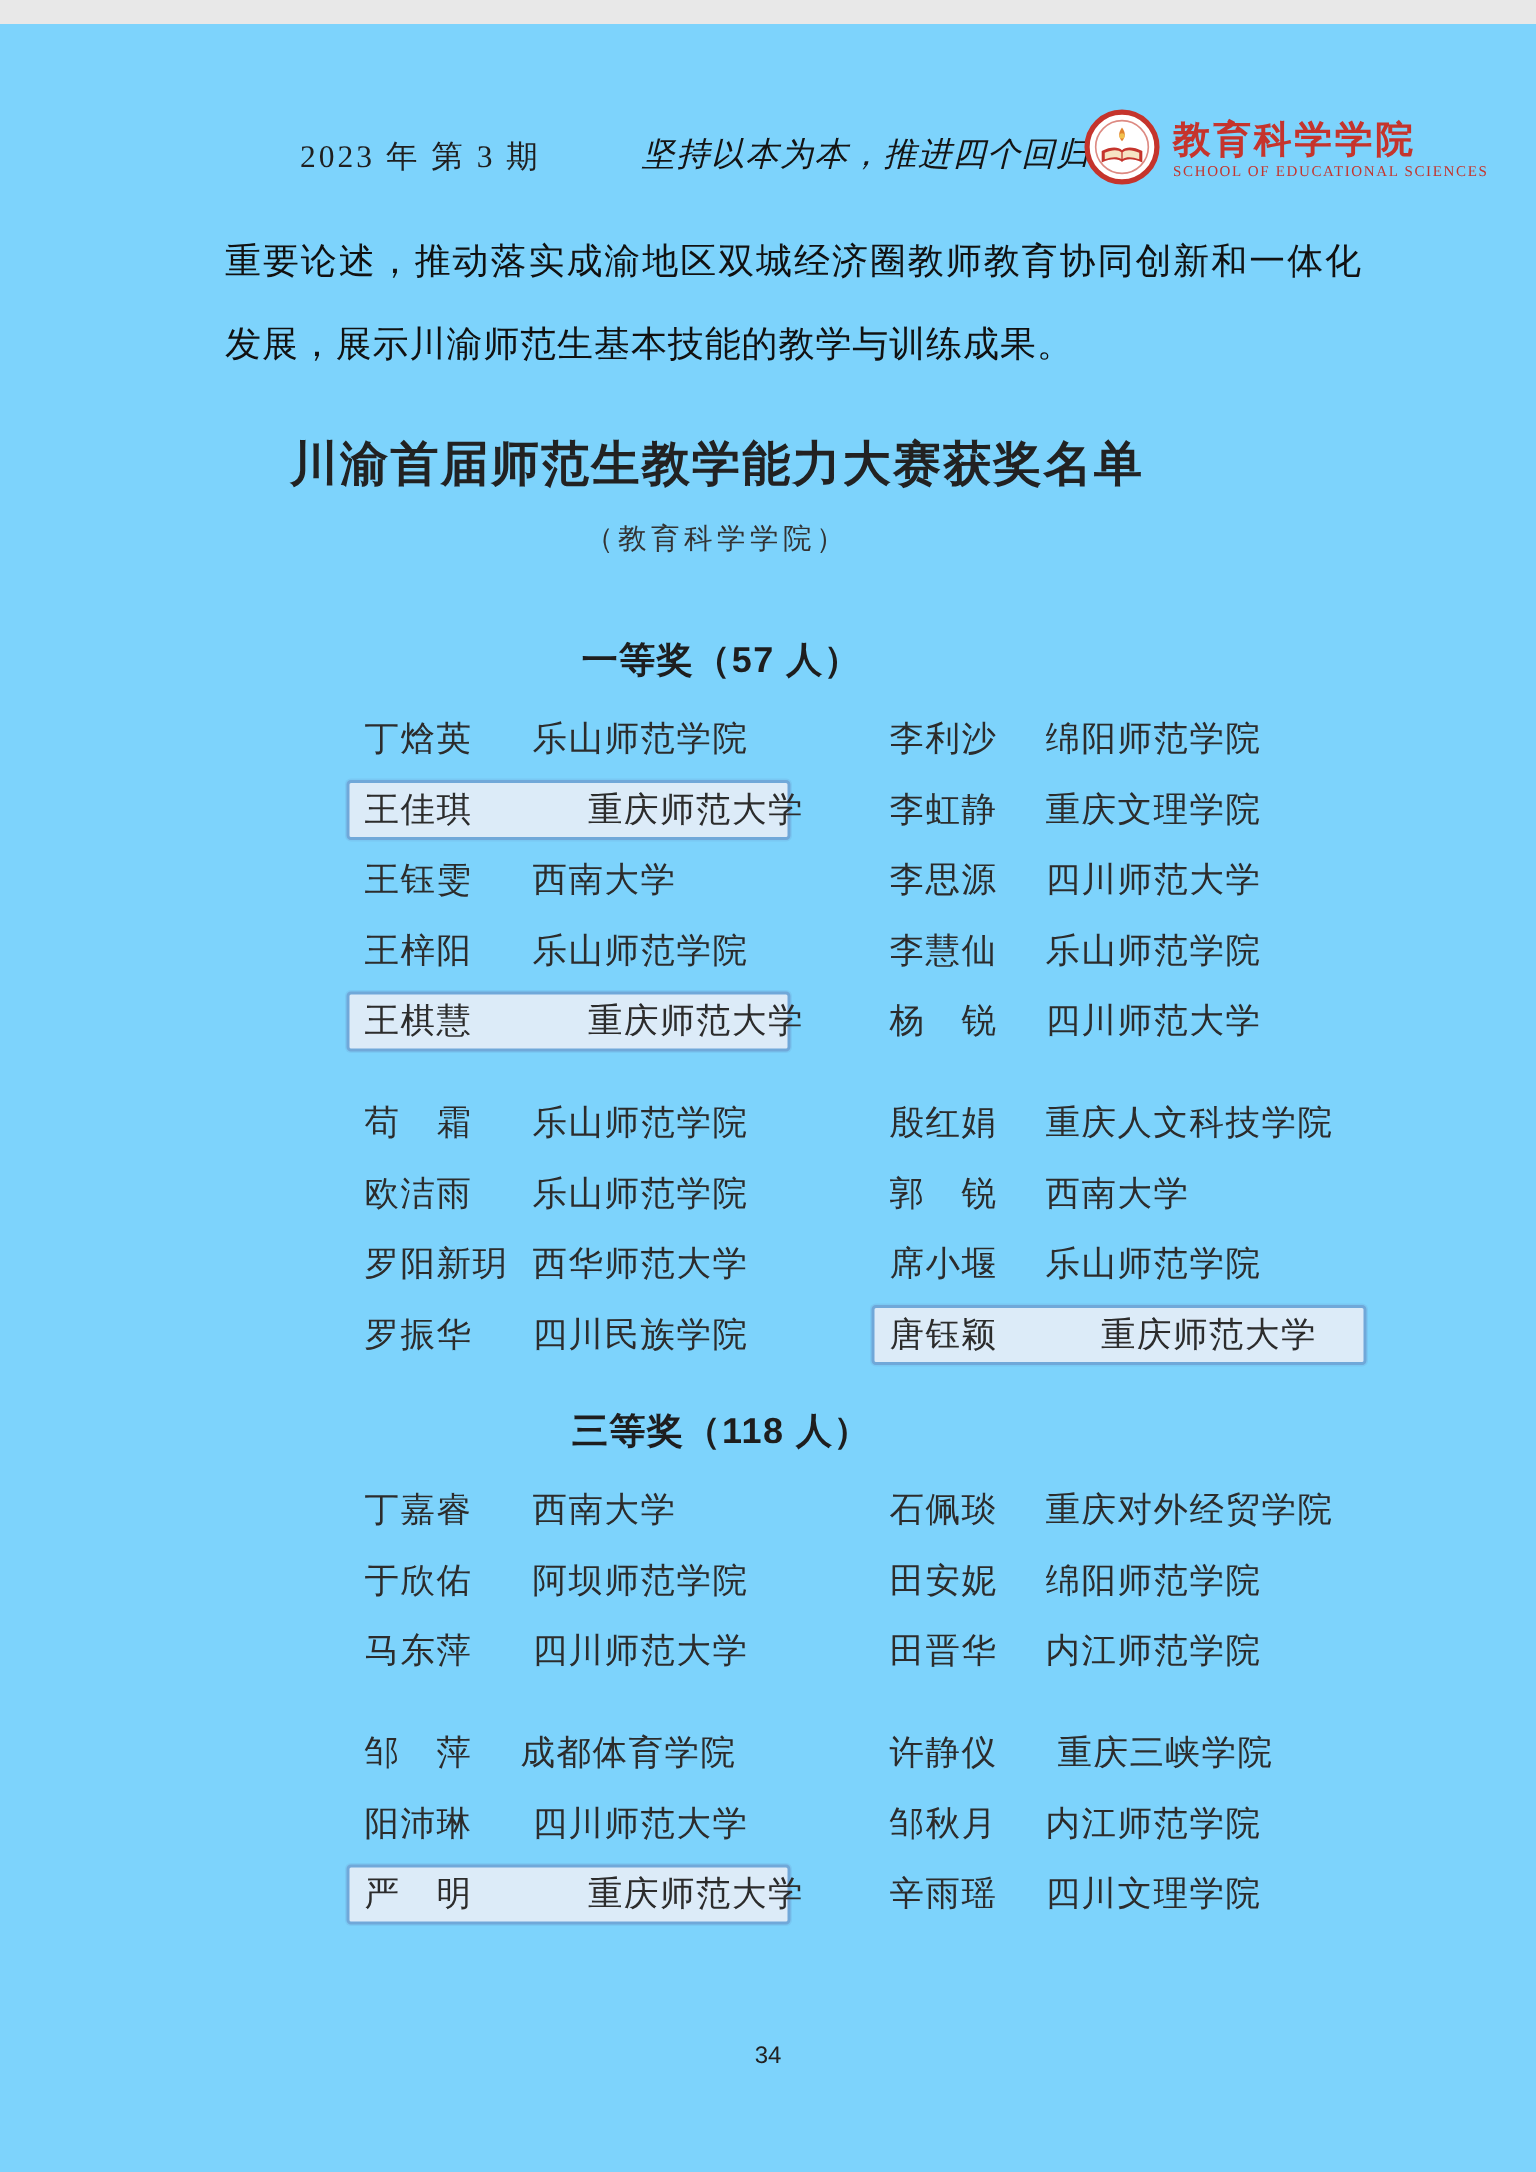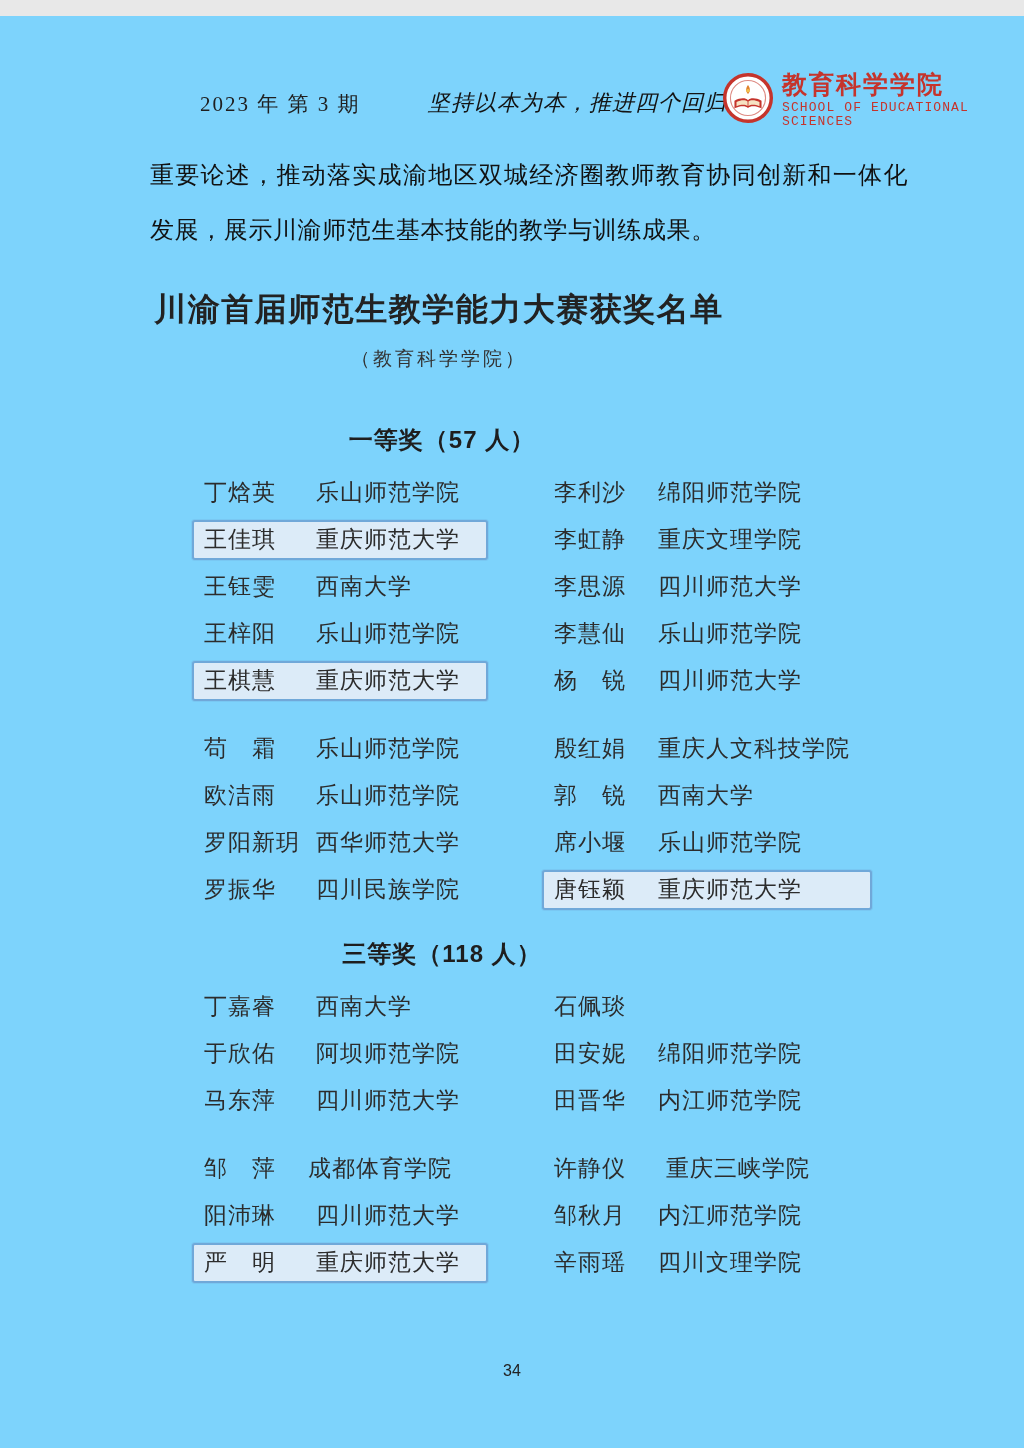--- a/index.html
+++ b/index.html
@@ -24,32 +24,32 @@
   .hdr-logo{
     position:absolute;top:56px;left:722px;
     display:flex;align-items:center;gap:8px;justify-content:flex-end;
   }
   .logo-text{display:flex;flex-direction:column;line-height:1.05;}
   .logo-cn{
     font-size:25px;font-weight:bold;letter-spacing:2px;
     color:#c5342c;font-family:"Liberation Serif","DejaVu Serif",serif;
   }
   .logo-en{
-    font-size:13px;letter-spacing:1.1px;color:#c5342c;margin-top:3px;
-    font-family:Liberation Mono, monospace;
+    font-size:10px;letter-spacing:1.1px;color:#c5342c;margin-top:3px;
+    font-family:Liberation Serif, serif;
   }
   
   .paragraph{
     position:absolute;top:132px;left:150px;width:758px;
     font-size:24px;line-height:2.28;letter-spacing:0.6px;
     color:#111;text-align:justify;
   }
   
   .award{
-    position:absolute;top:272px;left:0;width:868px;
+    position:absolute;top:272px;left:0;width:868px;padding-left:39px;
   }
   .award-title{
     text-align:center;font-size:32px;font-weight:bold;
     letter-spacing:1.5px;color:#222;margin:0 0 14px 10px;
   }
   .award-subtitle{
     text-align:center;font-size:19px;letter-spacing:3px;
     color:#333;margin:0 0 52px 10px;
   }
   .section-heading{
@@ -67,20 +67,21 @@
   }
   .pair{
     display:flex;align-items:center;
     border:2px solid transparent;border-radius:3px;
     padding:2px 6px 3px 10px;
   }
   .pair.highlight{
     border-color:#70a8d9;
     background:#dcebf8;
     box-shadow:0 0 0 1px rgba(112,168,217,.25);
+    gap:37px;
   }
   .pair .name{
     flex:0 0 112px;font-size:23px;color:#2c2c2c;letter-spacing:1px;
     white-space:nowrap;
   }
   .pair.right .name{flex-basis:104px;}
   .pair .school{
     font-size:23px;color:#2c2c2c;letter-spacing:1px;white-space:nowrap;
   }
   
@@ -222,20 +223,21 @@
         <div class="section-heading">三等奖（118 人）</div>
         <div class="rows-wrap">
           <div class="row-group">
             <div class="row">
               <div class="pair left">
                 <span class="name">丁嘉睿</span>
                 <span class="school">西南大学</span>
               </div>
               <div class="pair right">
                 <span class="name">石佩琰</span>
+                <span class="school">重庆对外经贸学院</span>
               </div>
             </div>
             <div class="row">
               <div class="pair left">
                 <span class="name">于欣佑</span>
                 <span class="school">阿坝师范学院</span>
               </div>
               <div class="pair right">
                 <span class="name">田安妮</span>
                 <span class="school">绵阳师范学院</span>

